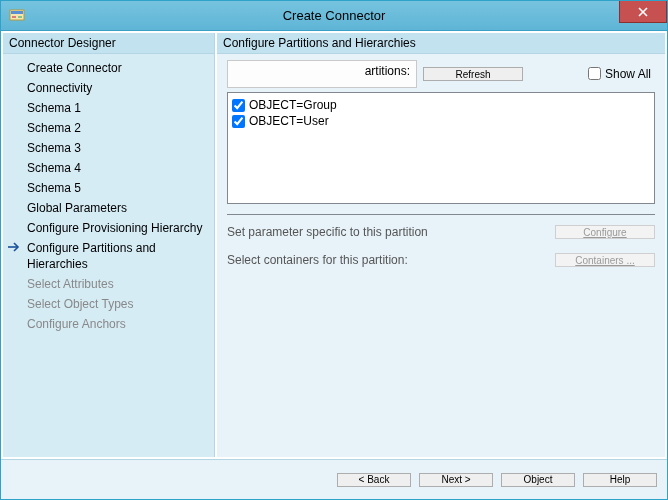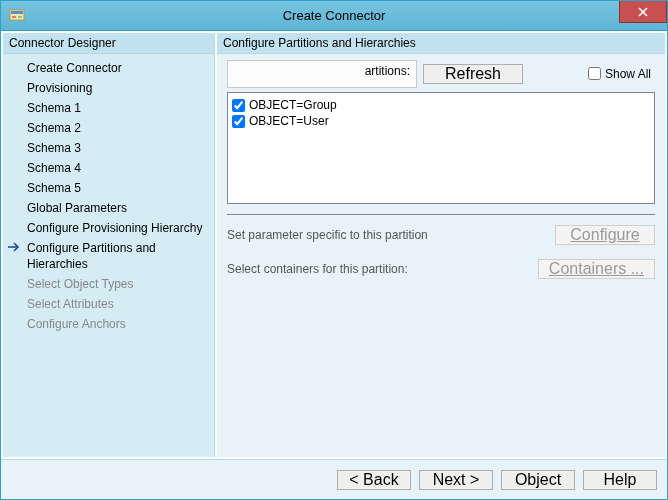--- a/index.html
+++ b/index.html
@@ -132,25 +132,25 @@
     background: #fdfdfd;
     border: 1px solid #c9c9c9;
     height: 28px;
     text-align: right;
     padding: 3px 6px 0 0;
     font-size: 12px;
     color: #000;
     overflow: hidden;
   }
   .btn {
-    height: 20px;
+    height: 14px;
     min-width: 100px;
     background: #efefef;
     border: 1px solid #adadad;
-    font-size: 16px;
+    font-size: 10px;
     text-align: center;
     padding: 0 10px;
     cursor: pointer;
     color: #000;
   }
   .btn:disabled, .btn.disabled {
     color: #9a9a9a;
     background: #f3f3f3;
     border-color: #cfcfcf;
     cursor: default;
@@ -227,34 +227,34 @@
         <line x1="9" y1="1" x2="1" y2="9" stroke="#fff" stroke-width="1.6"></line>
       </svg>
     </div>
   </div>
 
   <div class="content">
     <div class="sidebar">
       <div class="sidebar-header">Connector Designer</div>
       <div class="sidebar-items" id="sidebar-items">
           <div class="nav-item"><span>Create Connector</span></div>
-          <div class="nav-item"><span>Provisioning</span></div>
+          <div class="nav-item"><span>Connectivity</span></div>
           <div class="nav-item"><span>Schema 1</span></div>
           <div class="nav-item"><span>Schema 2</span></div>
           <div class="nav-item"><span>Schema 3</span></div>
           <div class="nav-item"><span>Schema 4</span></div>
           <div class="nav-item"><span>Schema 5</span></div>
           <div class="nav-item"><span>Global Parameters</span></div>
           <div class="nav-item"><span>Configure Provisioning Hierarchy</span></div>
           <div class="nav-item current"><span class="nav-arrow"><svg width="14" height="14" viewBox="0 0 14 14">
                 <line x1="1" y1="7" x2="10" y2="7" stroke="#1a4f9c" stroke-width="1.6"></line>
                 <polyline points="7,3 11,7 7,11" fill="none" stroke="#1a4f9c" stroke-width="1.6"></polyline>
               </svg></span><span>Configure Partitions and Hierarchies</span></div>
+          <div class="nav-item disabled"><span>Select Attributes</span></div>
           <div class="nav-item disabled"><span>Select Object Types</span></div>
-          <div class="nav-item disabled"><span>Select Attributes</span></div>
           <div class="nav-item disabled"><span>Configure Anchors</span></div>
         </div>
     </div>
 
     <div class="main">
       <div class="main-header">Configure Partitions and Hierarchies</div>
       <div class="main-body">
 
         <div class="toolbar-row">
           <div class="lbl-box">artitions:</div>

